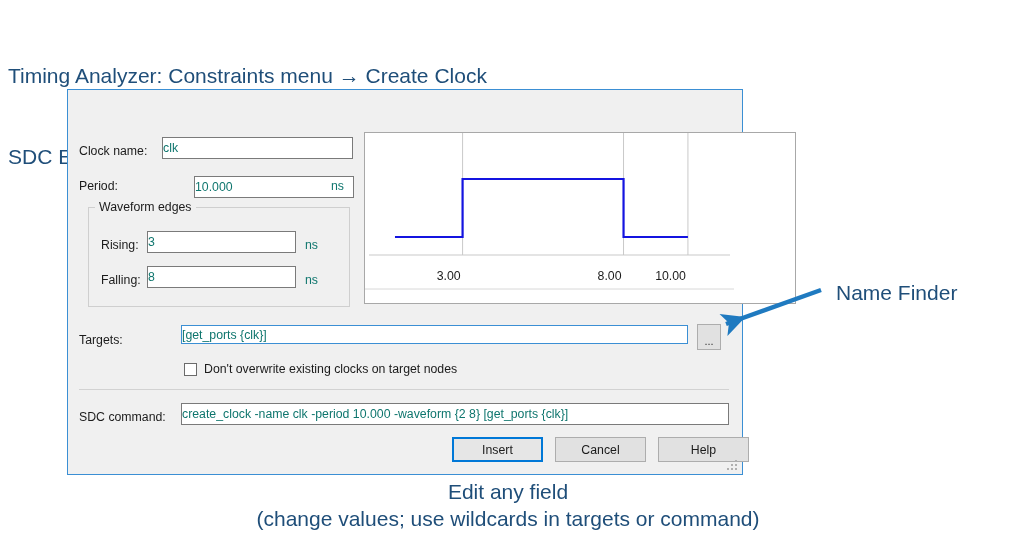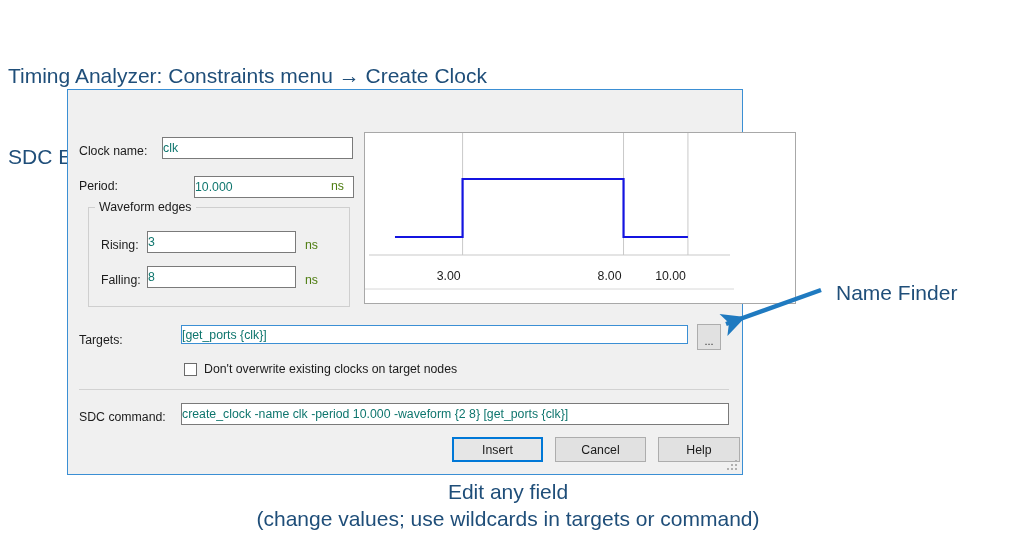--- a/index.html
+++ b/index.html
@@ -65,21 +65,21 @@
     display:flex;align-items:center;justify-content:center;
     font-size:15px;color:#222;cursor:default;
   }
 
   .dlg-body{
     flex:1 1 auto;background:#f0f0f0;position:relative;
   }
 
   
   .lbl{font-size:12.3px;color:#1b1b1b;position:absolute;white-space:nowrap;}
-  .unit{font-size:12.3px;color:#4d7c0f;position:absolute;}
+  .unit{font-size:12.3px;color:#0f766e;position:absolute;}
 
   .tf{
     position:absolute;box-sizing:border-box;
     background:#ffffff;border:1px solid #7a7a7a;
     font-size:12.3px;color:#0f766e;
     padding:0 0;
     display:flex;align-items:center;
     font-family:"Liberation Sans", sans-serif;
   }
   .tf.focused{border:1px solid #3b8fd4;}
@@ -201,21 +201,21 @@
 
     <div class="sep" style="left:11px;top:299px;width:650px;"></div>
 
     <span class="lbl" style="left:11px;top:320px;">SDC command:</span>
     <div class="tf" style="left:113px;top:313px;width:548px;height:22px;">
       <span>create_clock -name clk -period 10.000 -waveform {2 8} [get_ports {clk}]</span>
     </div>
 
     <div class="btn default" style="left:384px;top:347px;width:91px;height:25px;">Insert</div>
     <div class="btn" style="left:487px;top:347px;width:91px;height:25px;">Cancel</div>
-    <div class="btn" style="left:590px;top:347px;width:82px;height:25px;">Help</div>
+    <div class="btn" style="left:590px;top:347px;width:91px;height:25px;">Help</div>
 
     <span class="grip">
       <i style="left:8px;top:0;"></i>
       <i style="left:8px;top:4px;"></i>
         <i style="left:4px;top:4px;"></i>
       <i style="left:8px;top:8px;"></i>
         <i style="left:4px;top:8px;"></i>
         <i style="left:0;top:8px;"></i>
     </span>
   </div>

